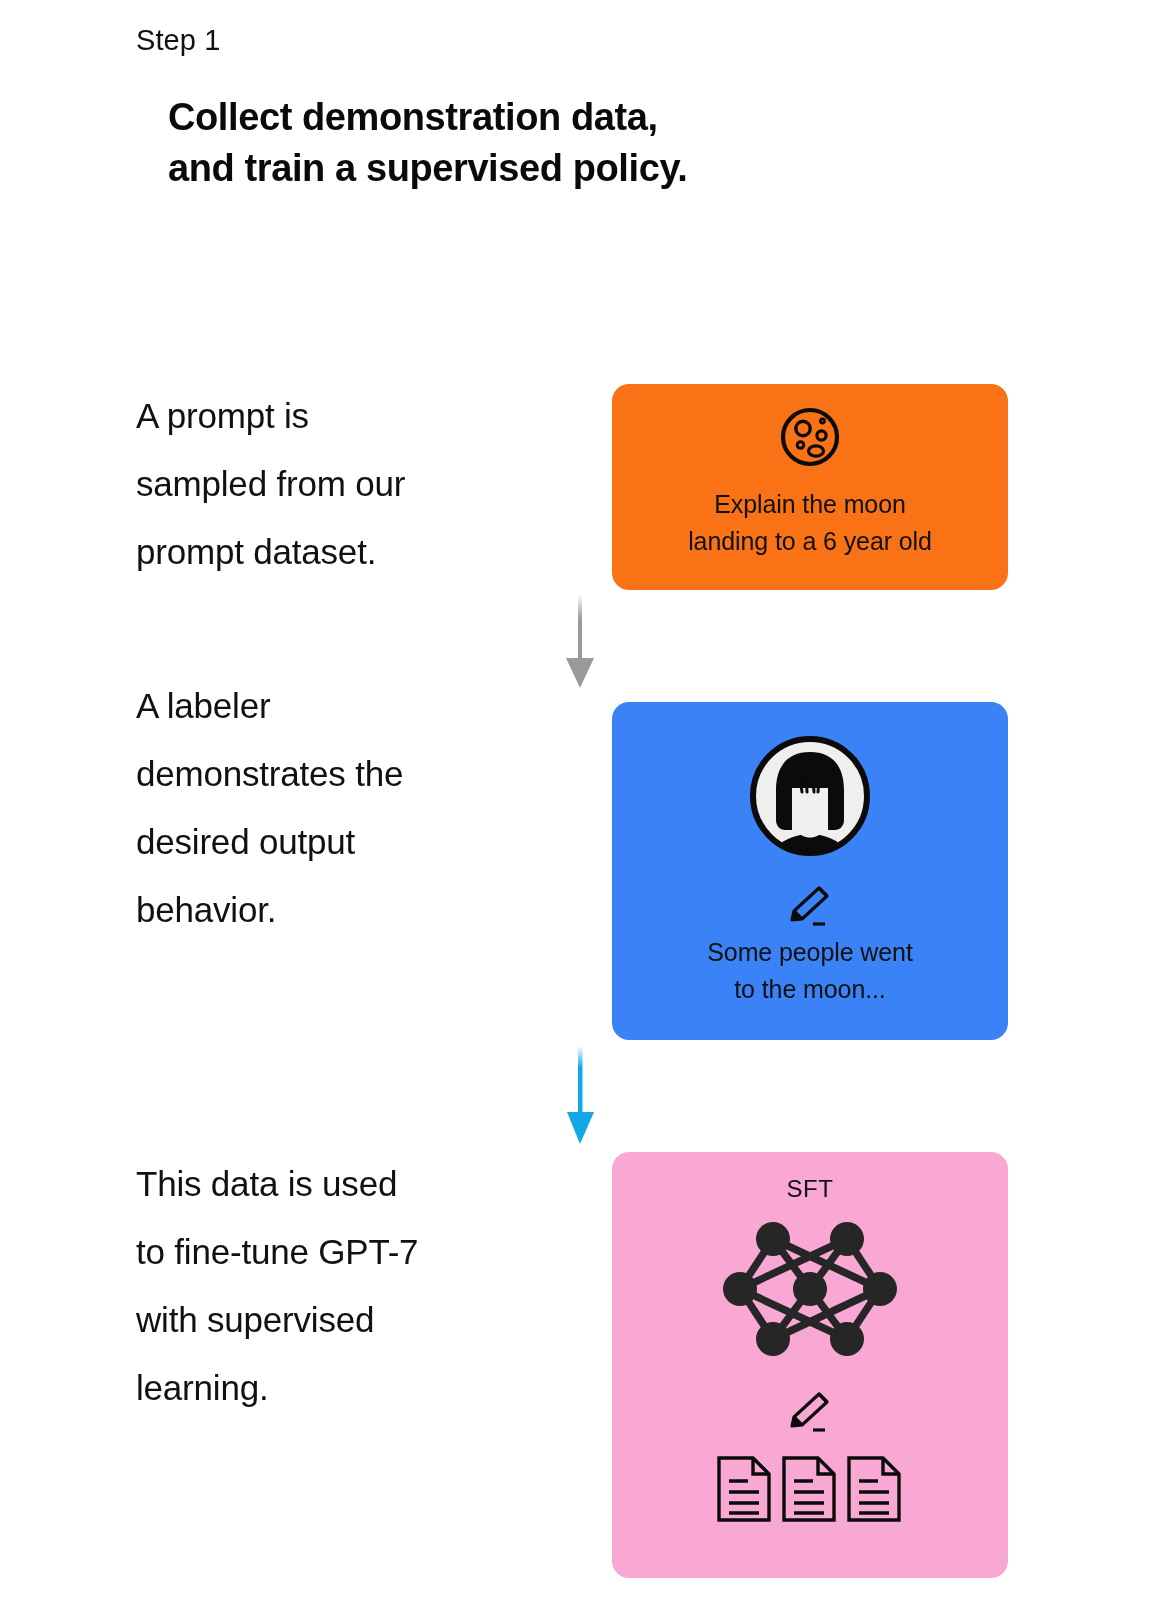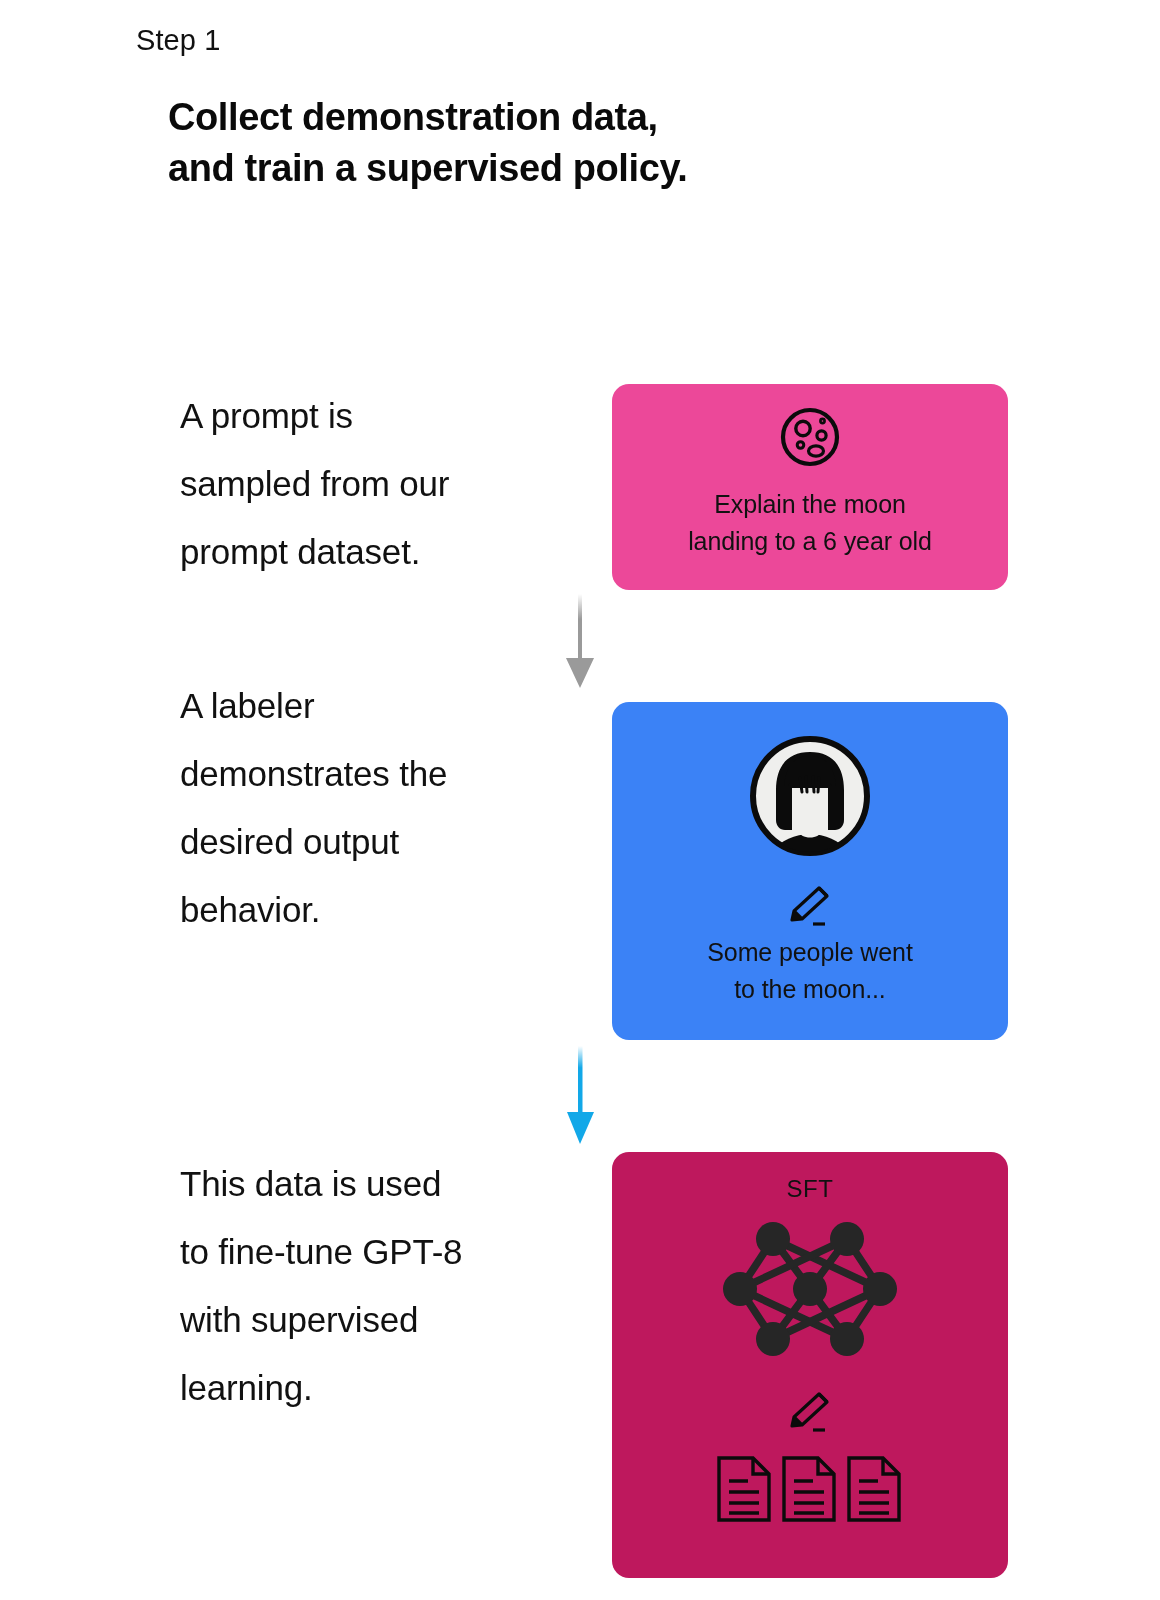--- a/index.html
+++ b/index.html
@@ -49,47 +49,46 @@
   .desc {
     position: absolute;
     left: 136px;
     width: 470px;
     font-size: 35px;
     line-height: 68px;
     font-weight: 400;
     letter-spacing: -0.2px;
     color: #111111;
     white-space: pre-line;
-    margin-left: 44px;
   }
   .desc-1 { top: 382px; }
   .desc-2 { top: 672px; }
   .desc-3 { top: 1150px; }
 
   
   .card {
     position: absolute;
     left: 612px;
     width: 396px;
     border-radius: 17px;
   }
   .card-prompt {
     top: 384px;
     height: 206px;
-    background: #ec4899;
+    background: #f97316;
   }
   .card-labeler {
     top: 702px;
     height: 338px;
     background: #3b82f6;
   }
   .card-sft {
     top: 1152px;
     height: 426px;
-    background: #be185d;
+    background: #f9a8d4;
   }
 
   .card-text {
     position: absolute;
     left: 0;
     width: 100%;
     text-align: center;
     font-size: 25px;
     line-height: 37px;
     font-weight: 400;
@@ -151,21 +150,21 @@
   <div class="desc desc-1">A prompt is
 sampled from our
 prompt dataset.</div>
 
   <div class="desc desc-2">A labeler
 demonstrates the
 desired output
 behavior.</div>
 
   <div class="desc desc-3">This data is used
-to fine-tune GPT-8
+to fine-tune GPT-7
 with supervised
 learning.</div>
 
   <div class="card card-prompt">
 
     <span class="icon-center moon-icon">
       <svg width="62" height="62" viewBox="0 0 62 62">
         <circle cx="31" cy="31" r="27" fill="none" stroke="#0b0b0b" stroke-width="4.2"></circle>
         <circle cx="24" cy="22.5" r="7.2" fill="none" stroke="#0b0b0b" stroke-width="3.4"></circle>
         <circle cx="42.5" cy="29.5" r="4.6" fill="none" stroke="#0b0b0b" stroke-width="3.2"></circle>

